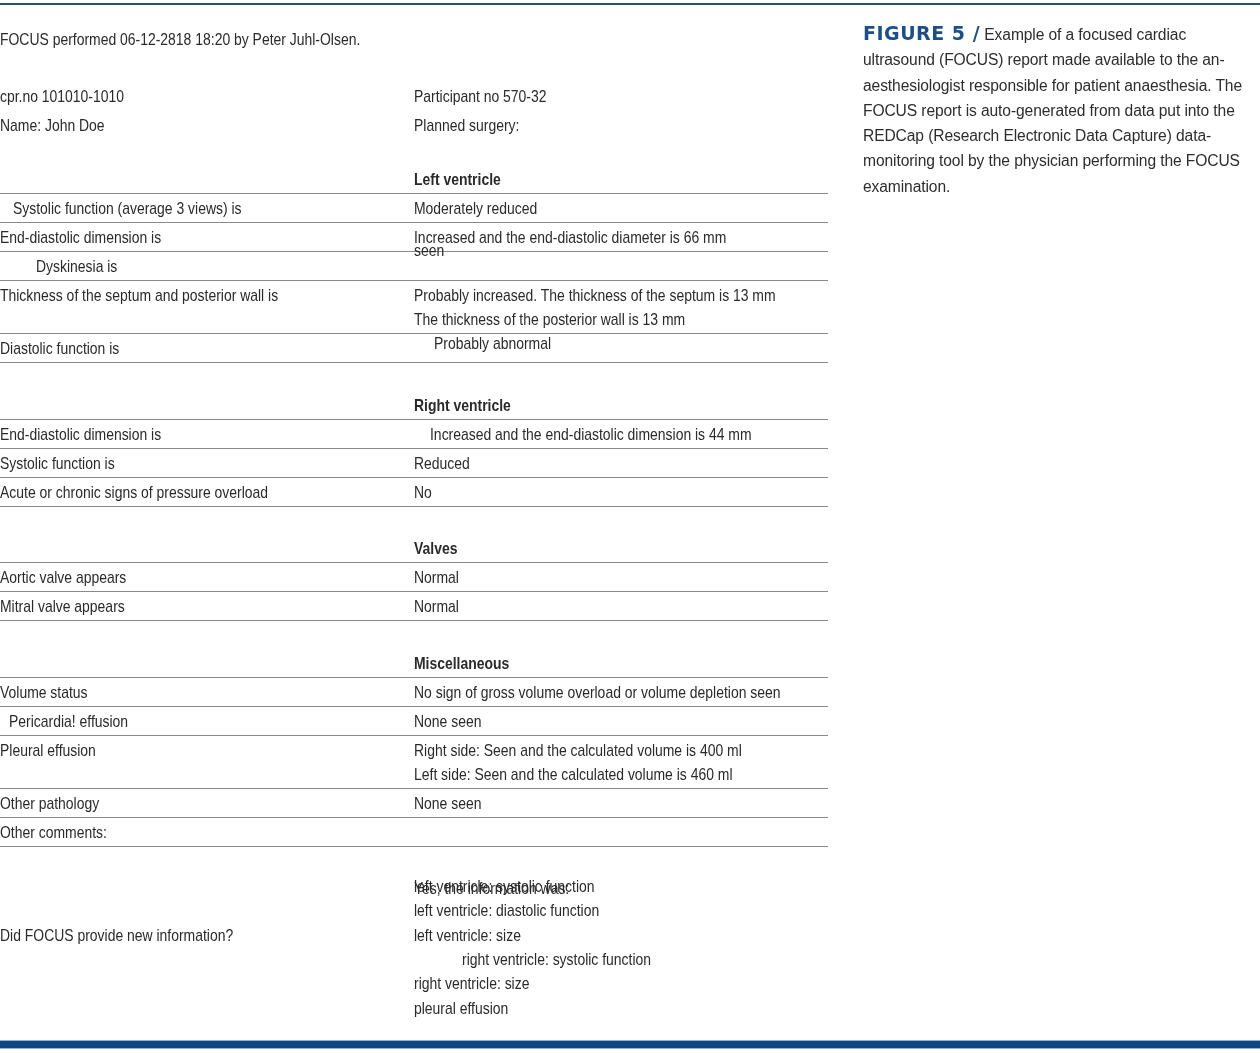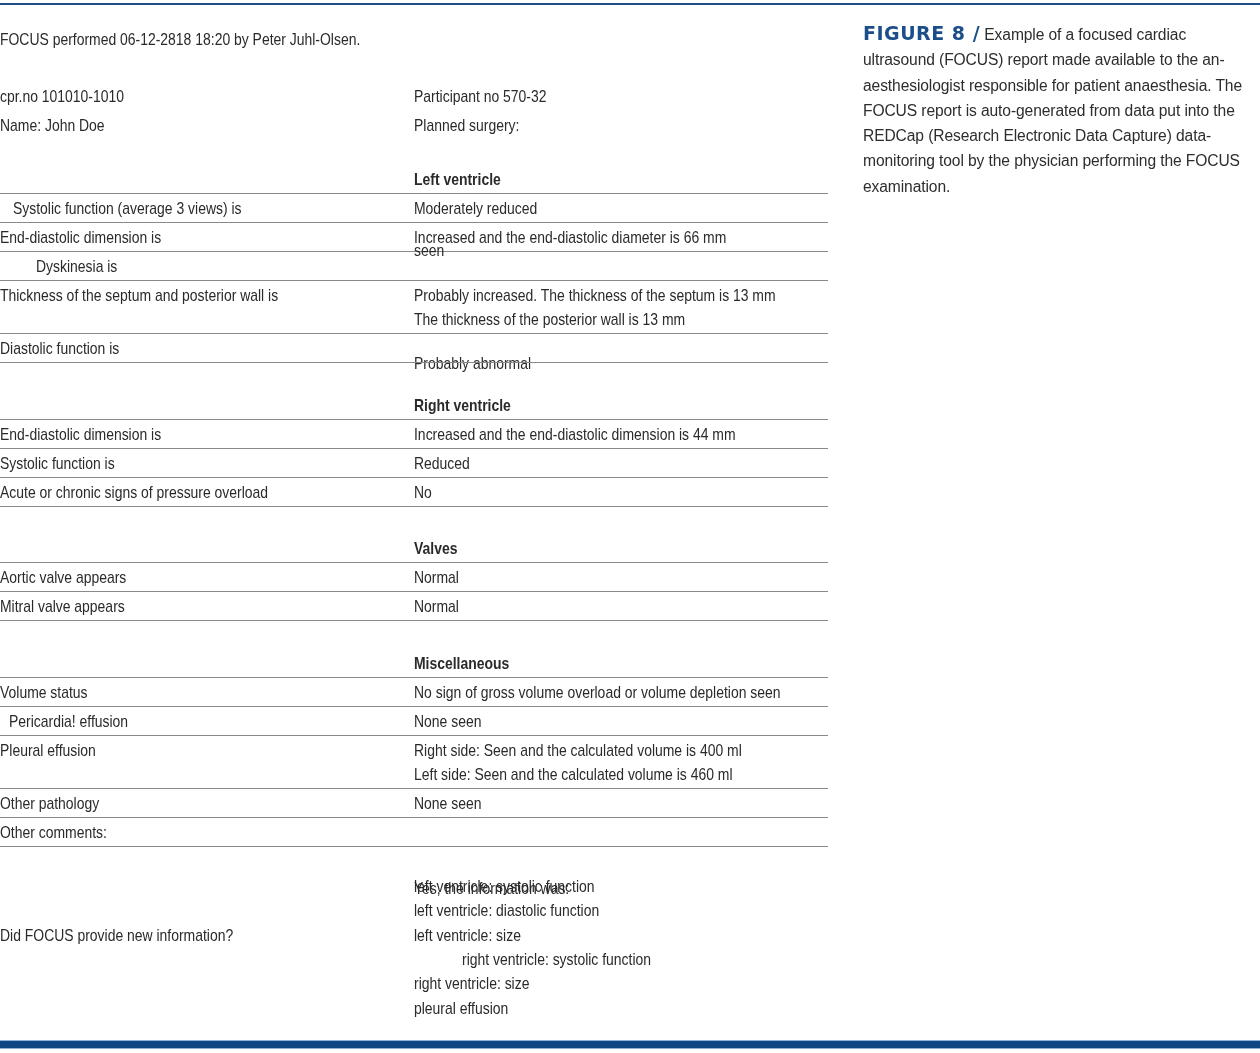--- a/index.html
+++ b/index.html
@@ -51,26 +51,26 @@
     <div class="col2" style="top: 228px;"><span class="cond">Increased and the end-diastolic diameter is 66 mm</span></div>
     <div class="rule" style="top: 251px;"></div>
     <div class="line" style="top: 257px; padding-left: 36px;"><span class="cond">Dyskinesia is</span></div>
     <div class="col2" style="top: 241px;"><span class="cond">seen</span></div>
     <div class="rule" style="top: 280px;"></div>
     <div class="line" style="top: 286px;"><span class="cond">Thickness of the septum and posterior wall is</span></div>
     <div class="col2" style="top: 286px;"><span class="cond">Probably increased. The thickness of the septum is 13 mm</span></div>
     <div class="col2" style="top: 310.4px;"><span class="cond">The thickness of the posterior wall is 13 mm</span></div>
     <div class="rule" style="top: 333.4px;"></div>
     <div class="line" style="top: 339.4px;"><span class="cond">Diastolic function is</span></div>
-    <div class="col2" style="top: 354px;"><span class="cond">Probably abnormal</span></div>
+    <div class="col2" style="top: 334px; margin-left: 20px;"><span class="cond">Probably abnormal</span></div>
     <div class="rule" style="top: 362.4px;"></div>
     <div class="col2" style="top: 396px; text-align: right;"><span class="cond hdr">Right ventricle</span></div>
     <div class="rule" style="top: 419px;"></div>
     <div class="line" style="top: 425px;"><span class="cond">End-diastolic dimension is</span></div>
-    <div class="col2" style="top: 425px;"><span class="cond">Increased and the end-diastolic dimension is 44 mm</span></div>
+    <div class="col2" style="top: 425px; margin-left: 16px;"><span class="cond">Increased and the end-diastolic dimension is 44 mm</span></div>
     <div class="rule" style="top: 448px;"></div>
     <div class="line" style="top: 454px;"><span class="cond">Systolic function is</span></div>
     <div class="col2" style="top: 454px;"><span class="cond">Reduced</span></div>
     <div class="rule" style="top: 477px;"></div>
     <div class="line" style="top: 483px;"><span class="cond">Acute or chronic signs of pressure overload</span></div>
     <div class="col2" style="top: 483px;"><span class="cond">No</span></div>
     <div class="rule" style="top: 506px;"></div>
     <div class="col2" style="top: 539px;"><span class="cond hdr">Valves</span></div>
     <div class="rule" style="top: 562px;"></div>
     <div class="line" style="top: 568px;"><span class="cond">Aortic valve appears</span></div>
@@ -100,17 +100,17 @@
     <div class="col2" style="top: 876.8px;"><span class="cond">left ventricle: systolic function</span></div>
     <div class="col2" style="top: 901.2px;"><span class="cond">left ventricle: diastolic function</span></div>
     <div class="col2" style="top: 925.6px;"><span class="cond">left ventricle: size</span></div>
     <div class="col2" style="top: 950px; margin-left: 48px;"><span class="cond">right ventricle: systolic function</span></div>
     <div class="col2" style="top: 974.4px;"><span class="cond">right ventricle: size</span></div>
     <div class="col2" style="top: 998.8px;"><span class="cond">pleural effusion</span></div>
     <div class="line" style="top: 925.6px;"><span class="cond">Did FOCUS provide new information?</span></div>
   </div>
 
 <div class="caption">
-  <span class="fig">FIGURE 8 /</span>
+  <span class="fig">FIGURE 5 /</span>
   <span>Example of a focused cardiac ultrasound (FOCUS) report made available to the an-aesthesiologist responsible for patient anaesthesia. The FOCUS report is auto-generated from data put into the REDCap (Research Electronic Data Capture) data-monitoring tool by the physician performing the FOCUS examination.</span>
 </div>
 
 <div class="bottom-rule"></div>
 
 </body></html>

